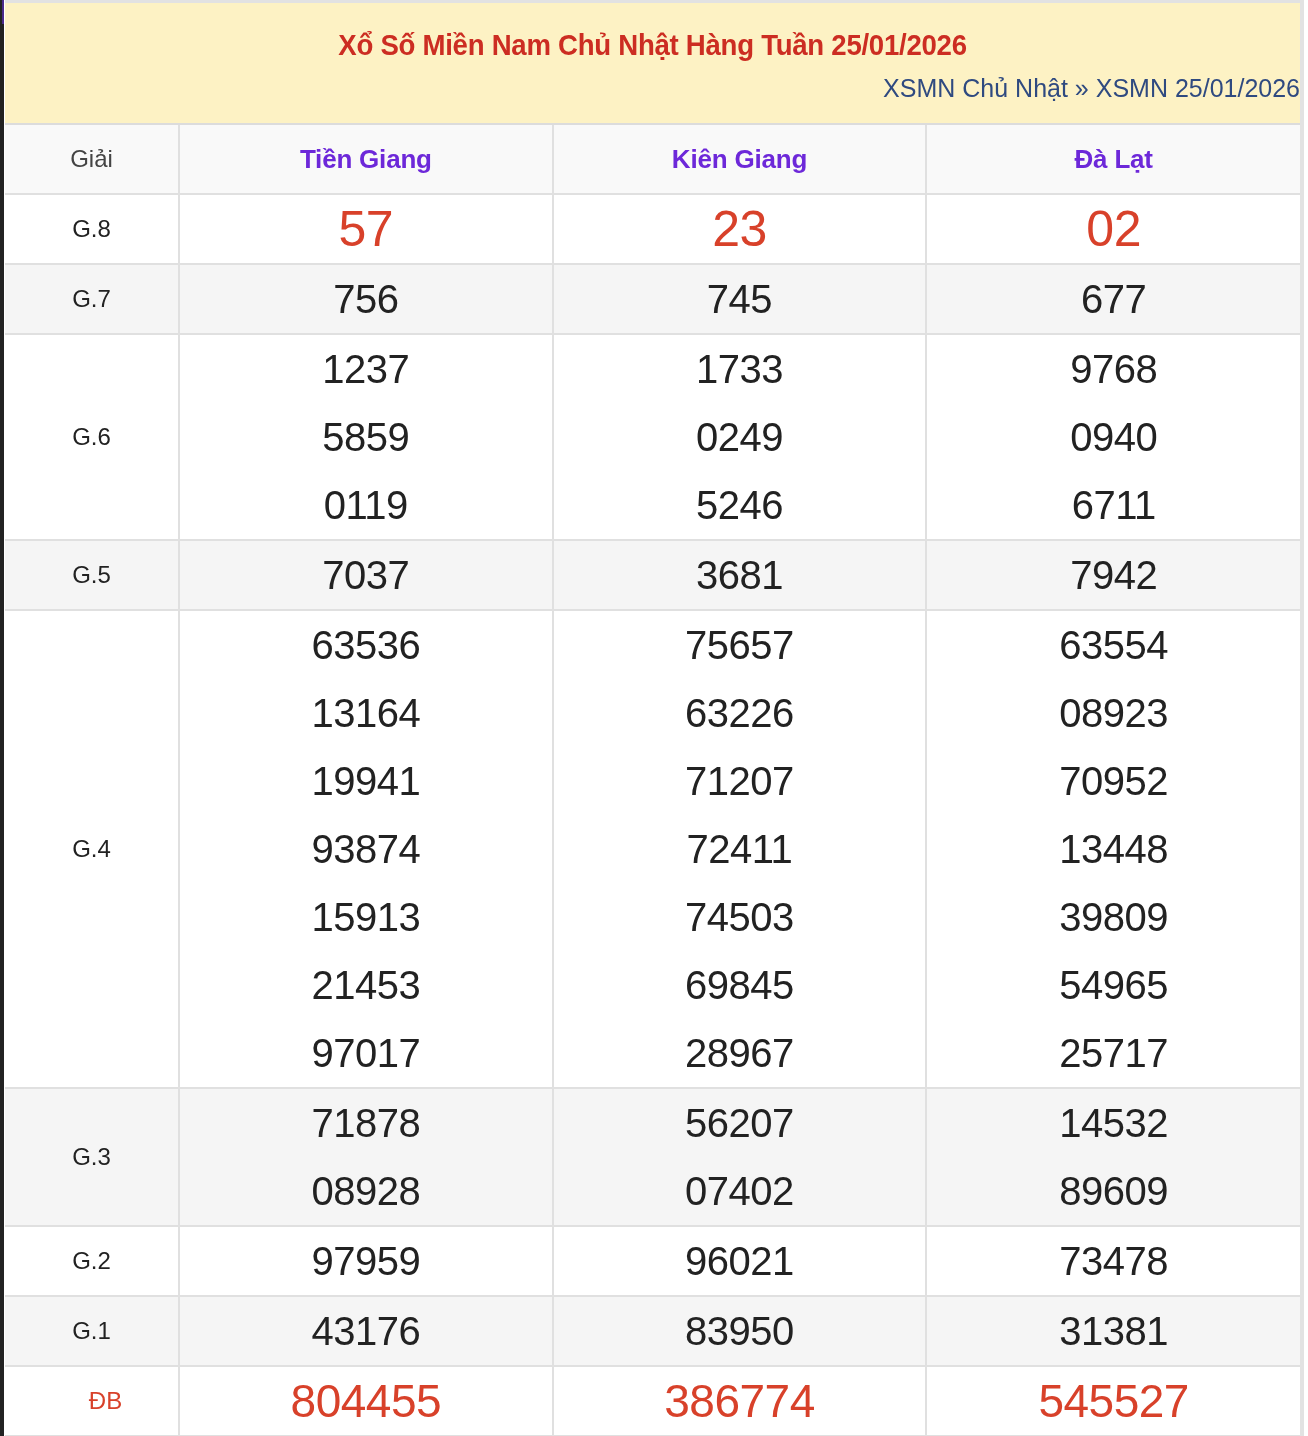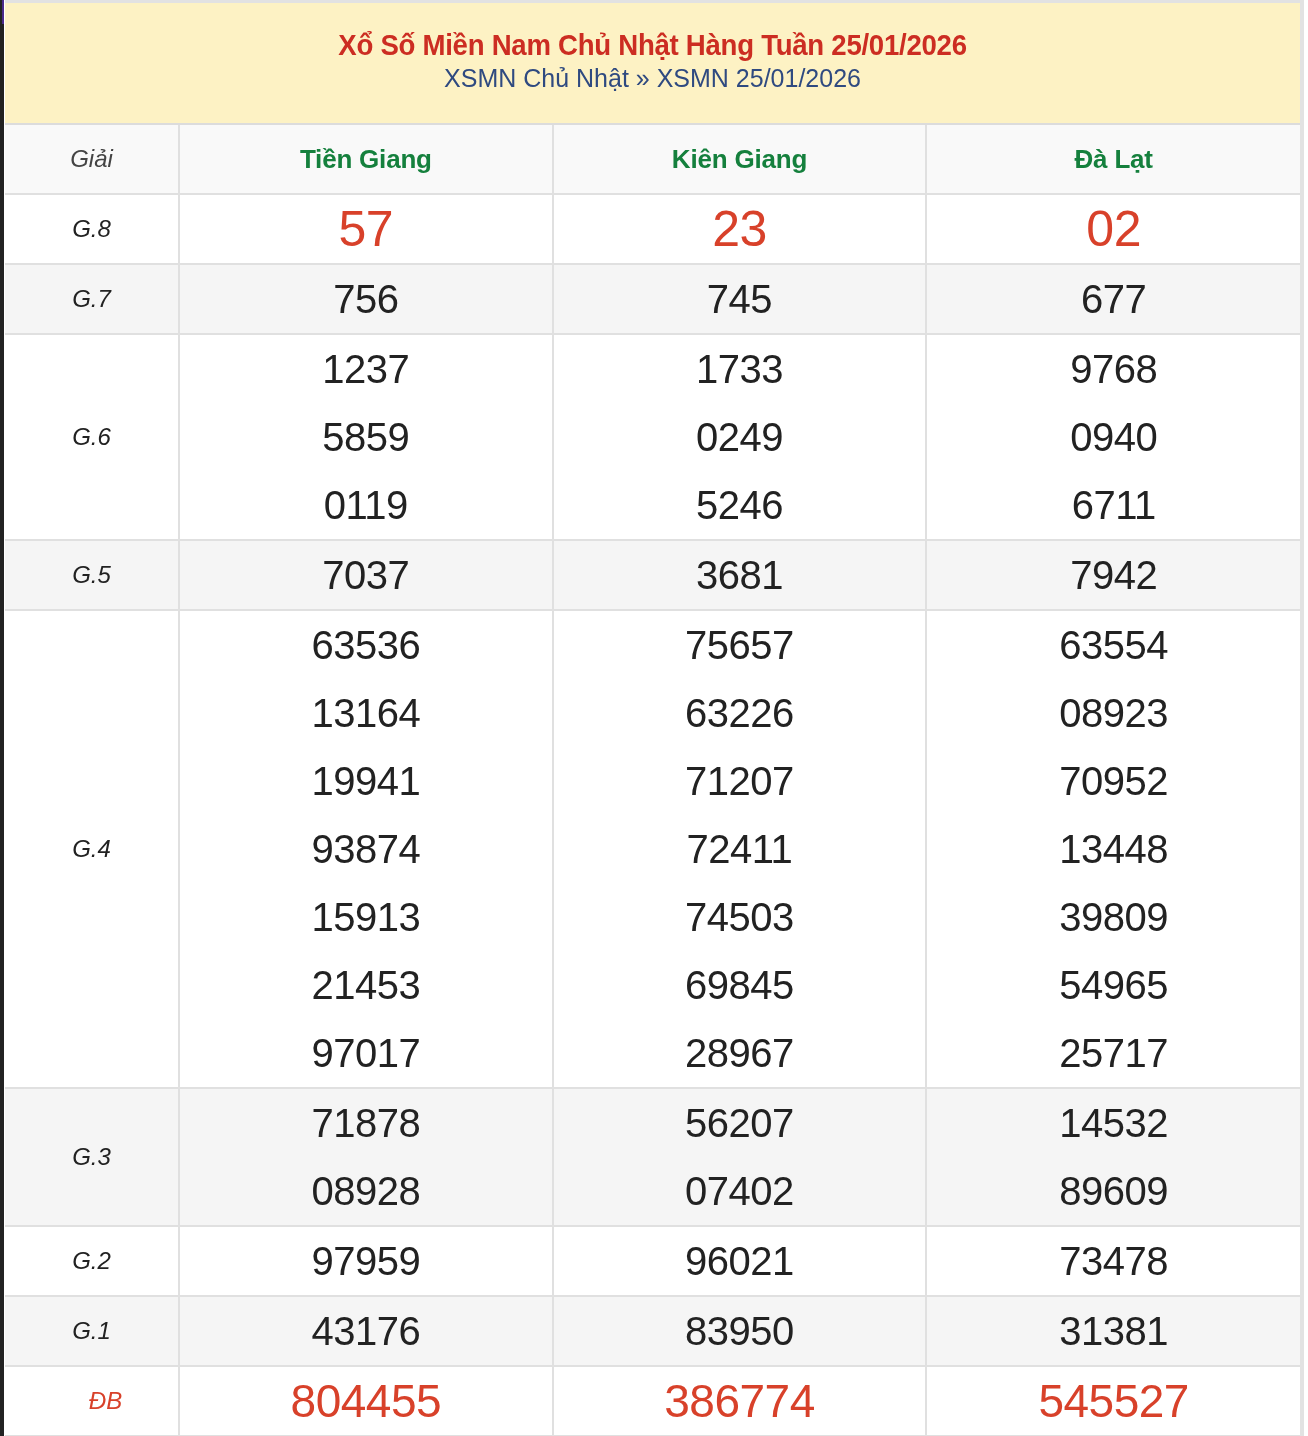--- a/index.html
+++ b/index.html
@@ -17,34 +17,34 @@
     box-sizing:border-box;
   }
   .title-box {
     height:122px; background:#fdf2c4; border-bottom:2px solid #dcdcdc;
     text-align:center; box-sizing:border-box;
   }
   .title {
     padding-top:24px; margin:0; font-size:30px; font-weight:bold; color:#cc2d22;
     letter-spacing:-0.3px; transform:scaleX(0.92); line-height:36px;
   }
-  .crumbs { font-size:25px; color:#2f4a80; line-height:30px; }
+  .crumbs { margin-top:10px; font-size:25px; color:#2f4a80; line-height:30px;text-align:right; }
   .crumbs span { color:#2f4a80; }
   .crumbs .link { cursor:pointer; }
   table { border-collapse:collapse; width:100%; table-layout:fixed; }
   td, th {
     border:2px solid #e0e0e0; text-align:center; padding:0; vertical-align:middle;
   }
   tr:first-child th { border-top:none; }
-  td:first-child, th:first-child { border-left:none;font-style:italic; }
+  td:first-child, th:first-child { border-left:none; }
   td:last-child, th:last-child { border-right:none; }
   col.c0 { width:174px; }
   th { height:68px; background:#f9f9f9; font-weight:normal; }
   th.giai { font-size:24px; color:#444; }
-  th.prov { font-size:26px; font-weight:bold; color:#15803d; letter-spacing:-0.2px; }
+  th.prov { font-size:26px; font-weight:bold; color:#6d28d9; letter-spacing:-0.2px; }
   td.label { font-size:24px; color:#222; }
   td.label.db { color:#d8412a;padding-left:28px; }
   tr.odd td { background:#ffffff; }
   tr.even td { background:#f5f5f5; }
   .num {
     display:block; font-weight:normal; color:#222; font-size:40px; line-height:68px;
     letter-spacing:-0.5px;
   }
   .num.red { color:#d8412a; font-size:50px; }
   .num.big { color:#d8412a; font-size:46px;border-radius:22px; }

